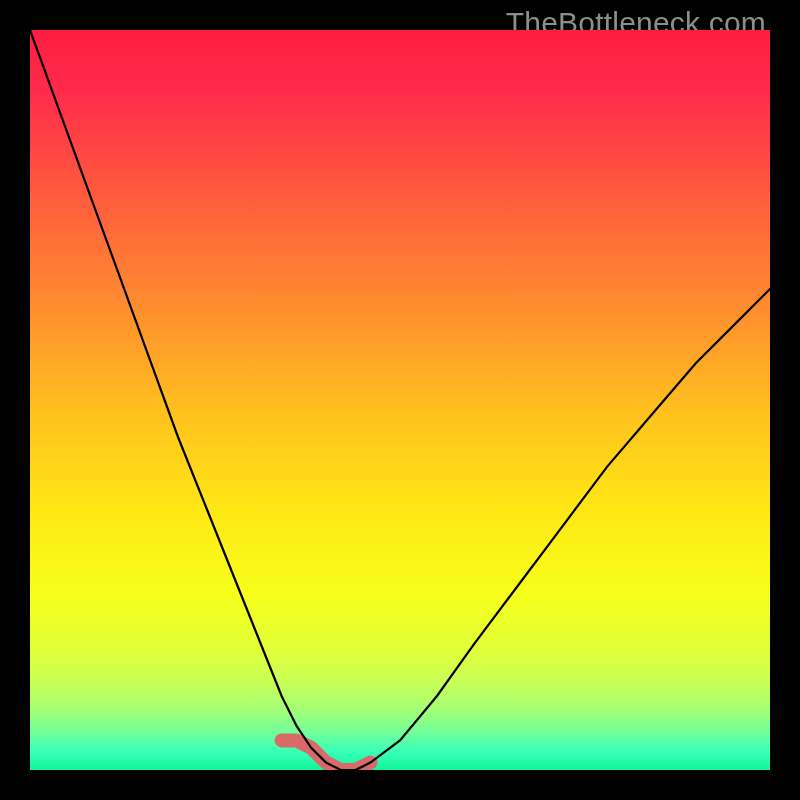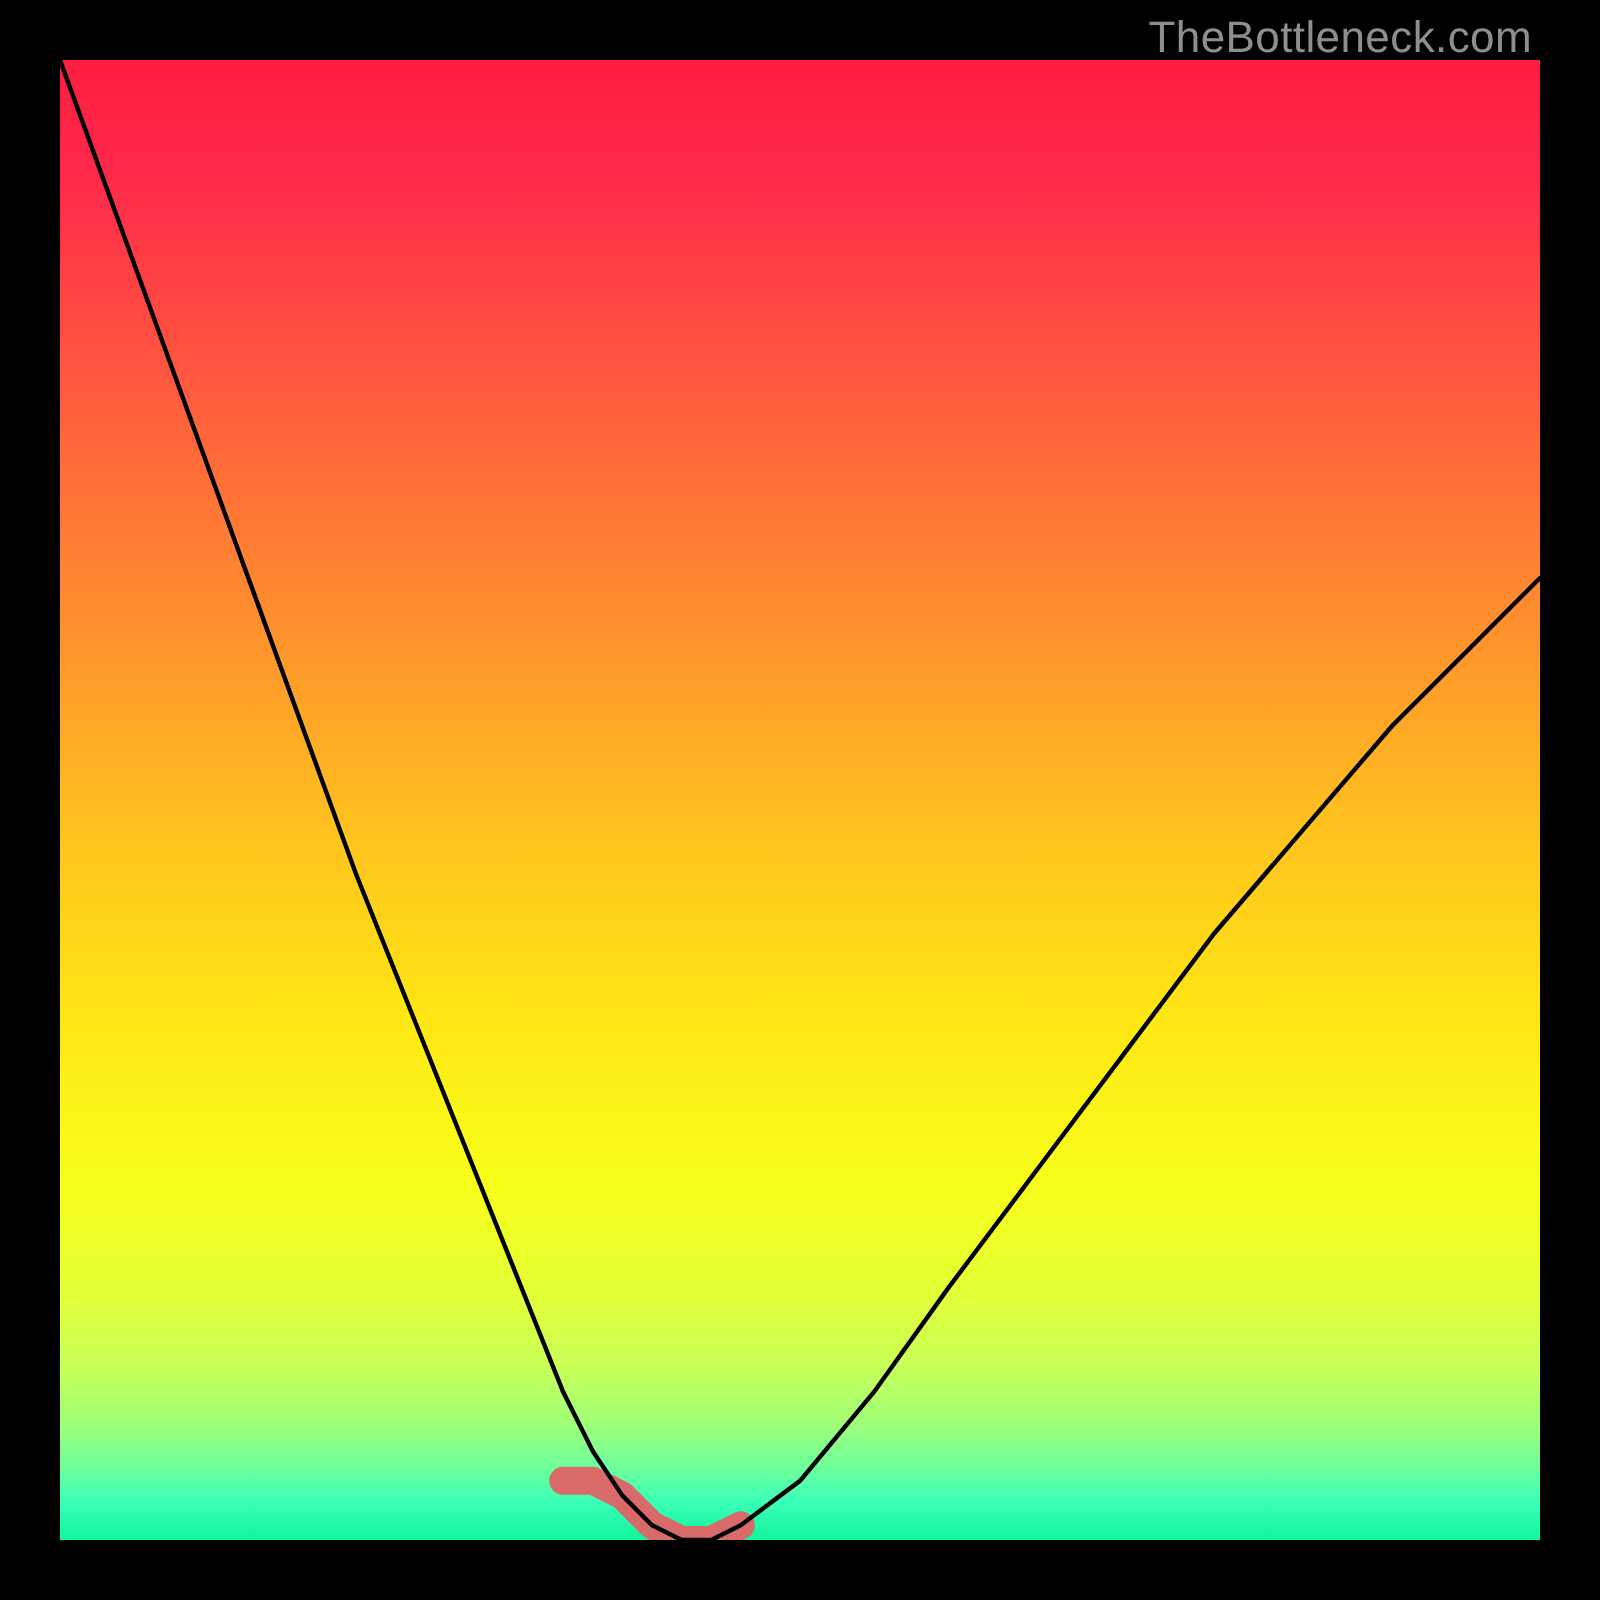--- a/index.html
+++ b/index.html
@@ -26,21 +26,21 @@
   }
   .gradient {
     position: absolute;
     inset: 0;
   }
   .watermark {
     position: absolute;
     top: 6px;
     right: 34px;
     color: #8e8e8e;
-    font-size: 22px;
+    font-size: 30px;
     font-weight: 500;
     letter-spacing: 0.2px;
   }
   svg.curve {
     position: absolute;
     inset: 0;
   }
 </style>
 </head>
 <body>

